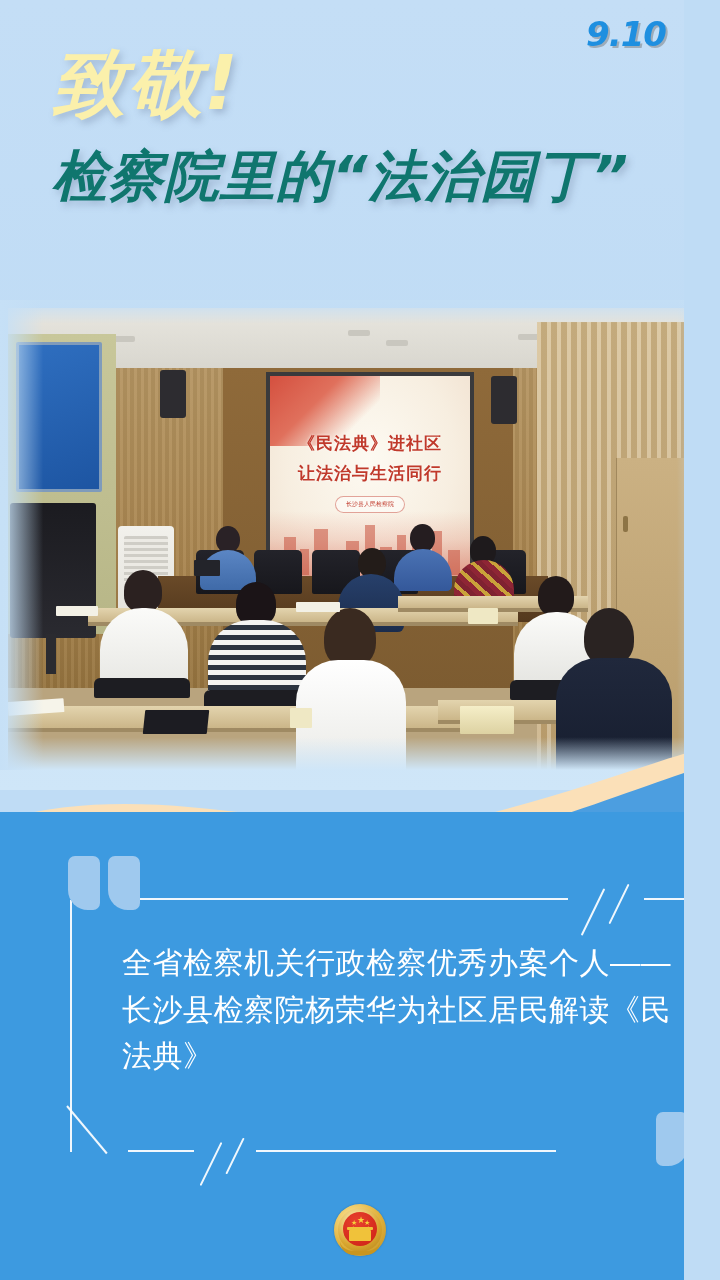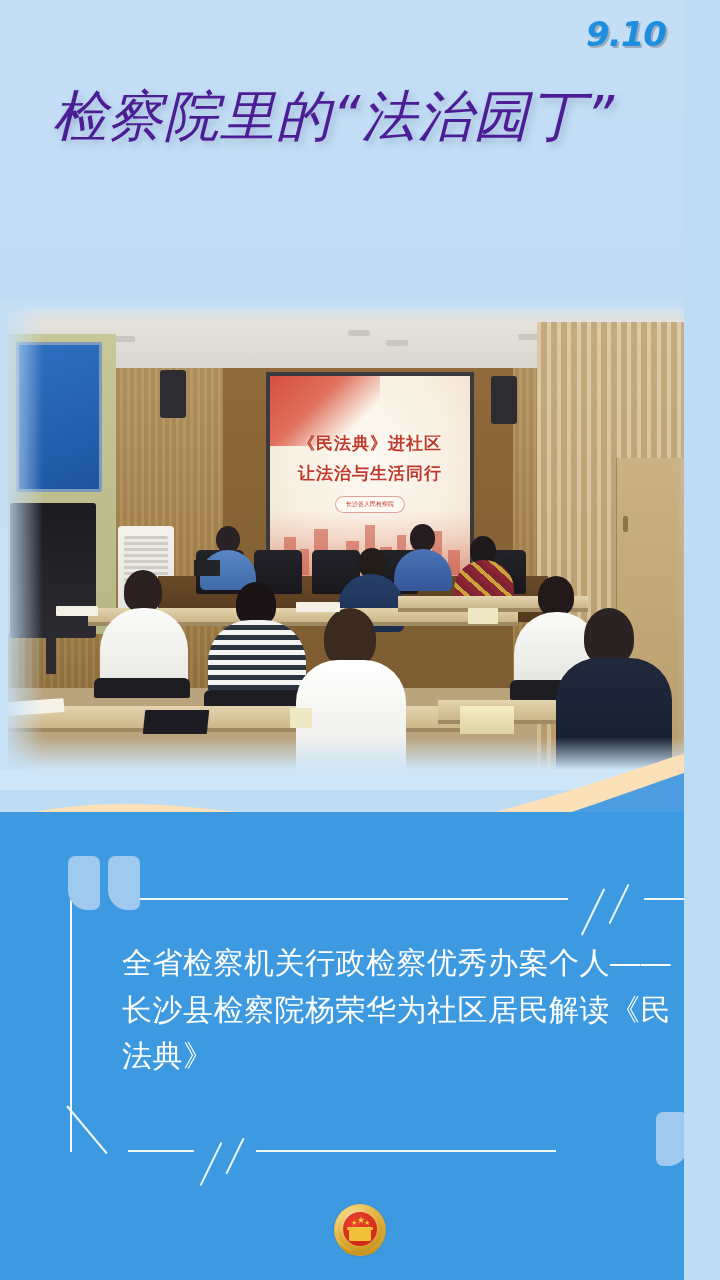--- a/index.html
+++ b/index.html
@@ -29,23 +29,23 @@
 
   .title-block { position:absolute; left:52px; top:46px; width:660px; }
   .title-line1 {
     font-size:74px; font-weight:bold; font-style:italic;
     color:#fbf0ab; line-height:1;
     letter-spacing:2px;
     text-shadow:3px 4px 7px rgba(120,140,170,.45);
     font-family:"DejaVu Sans","Liberation Sans",sans-serif;
   }
   .title-line2 {
-    margin-top:42px;
-    font-size:55px; font-weight:normal; font-style:italic;
-    color:#4c1d95; line-height:1.05;
+    margin-top:28px;
+    font-size:55px; font-weight:bold; font-style:italic;
+    color:#0f766e; line-height:1.05;
     letter-spacing:1px; white-space:nowrap;
     text-shadow:3px 4px 7px rgba(120,140,170,.45);
     font-family:"DejaVu Sans","Liberation Sans",sans-serif;
   }
 
   
   .photo-wrap {
     position:absolute; left:0; top:300px; width:720px; height:470px;
     overflow:hidden;
   }
@@ -256,20 +256,21 @@
 </head>
 <body>
 
 <div class="poster">
 
   <div class="top-bg"></div>
 
   <div class="date-badge">9.10</div>
 
   <div class="title-block">
+    <div class="title-line1">致敬!</div>
     <div class="title-line2">检察院里的“法治园丁”</div>
   </div>
 
   <div class="photo-wrap">
     <div class="photo">
 
       <div class="ceiling">
         <span class="ceil-light" style="left:105px;top:28px;"></span>
         <span class="ceil-light" style="left:340px;top:22px;"></span>
         <span class="ceil-light" style="left:378px;top:32px;"></span>

